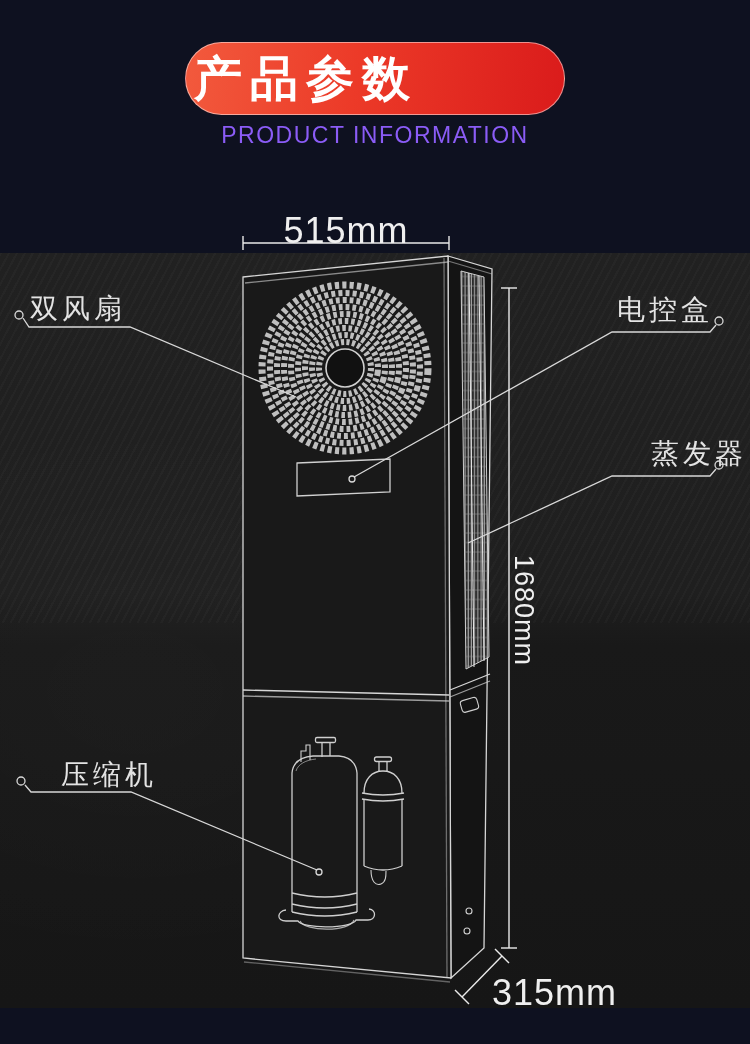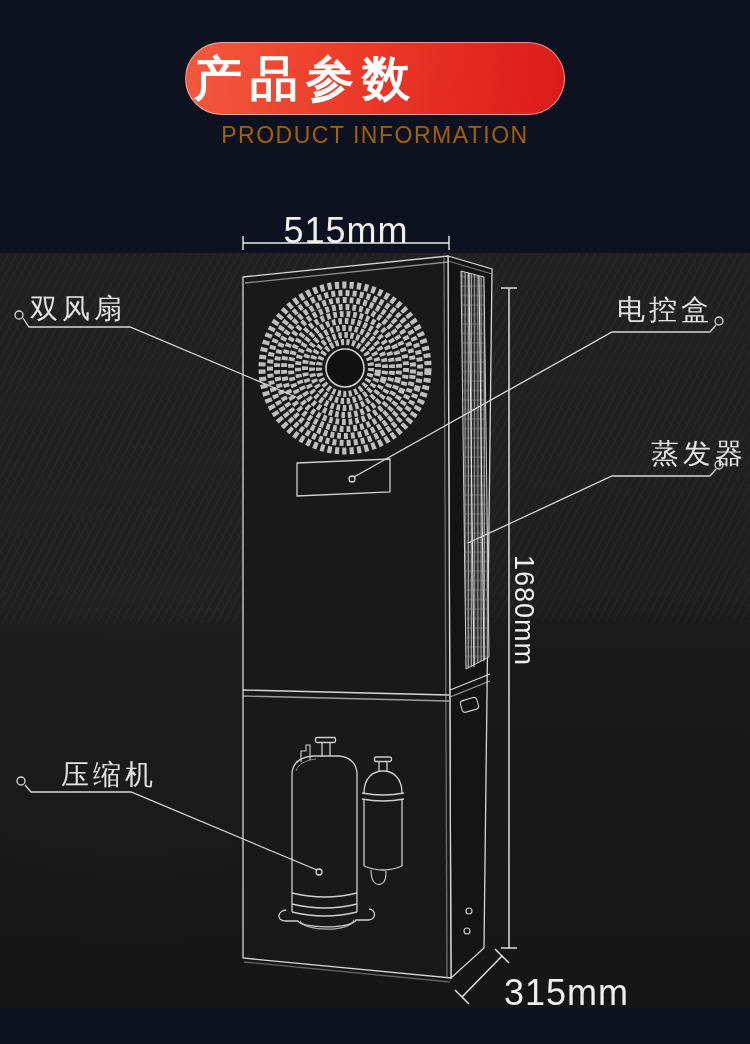--- a/index.html
+++ b/index.html
@@ -16,21 +16,21 @@
     border:1.5px solid rgba(255,255,255,.5);
     box-sizing:border-box;
     display:flex;align-items:center;
   }
   .pill-title{
     color:#ffffff;font-size:48px;font-weight:700;letter-spacing:8px;
     text-indent:8px;line-height:1;
   }
   .subtitle{
     position:absolute;left:0;top:122px;width:750px;text-align:center;
-    color:#a16207;font-size:23px;letter-spacing:1.5px;font-weight:400;
+    color:#8b5cf6;font-size:23px;letter-spacing:1.5px;font-weight:400;
   }
   
   .photo{
     position:absolute;left:0;top:253px;width:750px;height:755px;
     background:
       radial-gradient(ellipse at 18% 58%, rgba(255,255,255,0.02), transparent 45%),
       linear-gradient(180deg,#212121 0%,#1f1f1f 45%,#191919 52%,#161616 100%);
   }
   .photo::before{
     content:"";position:absolute;left:0;top:0;right:0;height:49%;
@@ -43,21 +43,21 @@
   .cn-label{
     position:absolute;color:#e3e3e3;font-size:28px;letter-spacing:4px;
     font-weight:400;line-height:1;white-space:nowrap;
   }
   .dim{
     position:absolute;color:#efefef;font-size:36px;letter-spacing:1px;
     font-weight:400;line-height:1;white-space:nowrap;
   }
   #dim-width{left:243px;top:213px;width:206px;text-align:center;}
   #dim-height{left:537px;top:555px;transform:rotate(90deg);transform-origin:0 0;font-size:27px;}
-  #dim-depth{left:492px;top:975px;margin-left:12px;}
+  #dim-depth{left:492px;top:975px;}
   #label-fan{left:30px;top:295px;}
   #label-control{left:617px;top:296px;}
   #label-evap{left:651px;top:440px;}
   #label-comp{left:30px;top:761px;margin-left:31px;}
 </style>
 </head>
 <body>
 
 <div class="page">
 

